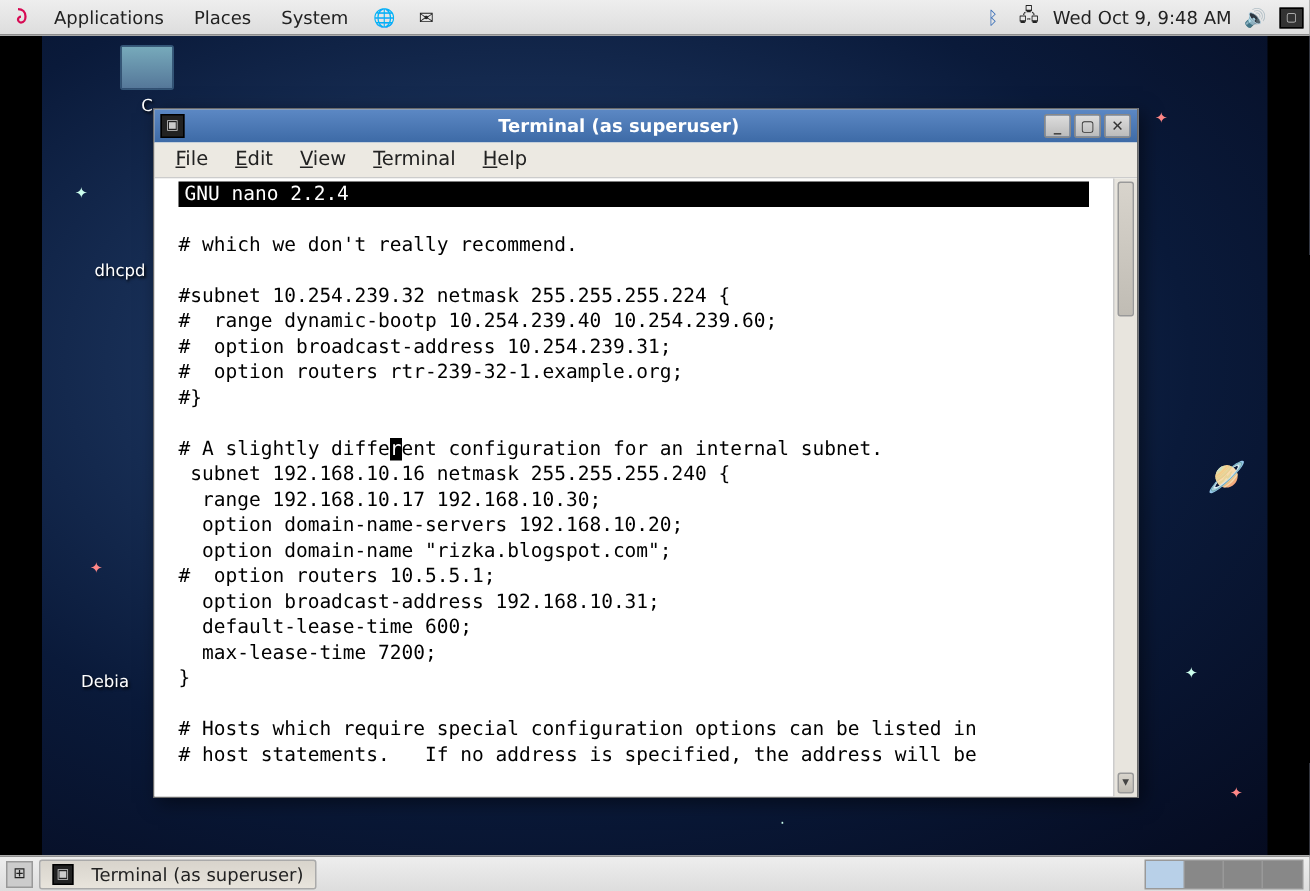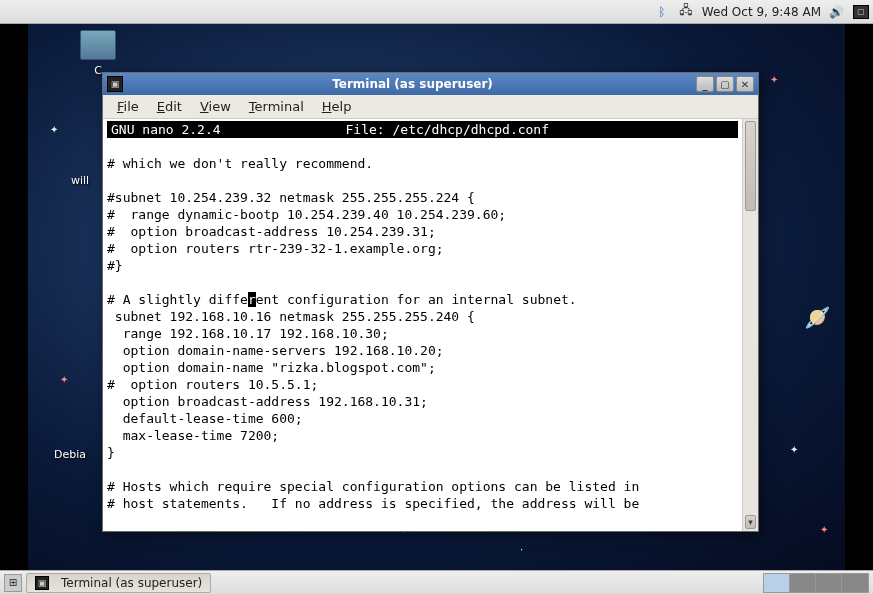--- a/index.html
+++ b/index.html
@@ -27,21 +27,21 @@
   .titlebar { height: 22px; background: linear-gradient(#5c88c4, #3d6aa6); display: flex; align-items: center; padding: 0 4px; color: #fff; font-weight: bold; font-size: 12px; }
   .titlebar-icon { width: 16px; height: 16px; background: #222; border: 1px solid #000; margin-right: 6px; display: flex; align-items:center; justify-content:center; color:#ccc; font-size:9px; }
   .titlebar-title { flex: 1; text-align: center; }
   .titlebar-buttons { display: flex; gap: 2px; }
   .titlebar-btn { width: 18px; height: 16px; background: linear-gradient(#ddd,#bbb); border: 1px solid #888; border-radius:2px; display:flex; align-items:center; justify-content:center; font-size:10px; color:#333; cursor:pointer; }
   .menubar { height: 24px; background: #ece9e2; border-bottom: 1px solid #ccc; display: flex; align-items: center; padding: 0 6px; gap: 2px; color: #222; font-size: 13px; }
   .menubar span { padding: 3px 8px; cursor: pointer; }
   .menubar span u { text-decoration: underline; }
   
   .terminal-body { flex: 1; display: flex; background: #fff; }
-  .terminal-content { flex: 1; padding: 2px 4px; font-family: "DejaVu Sans Mono", monospace; font-size: 13px; line-height: 17px; color: #000; white-space: pre; overflow: hidden; }
+  .terminal-content { flex: 1; padding: 2px 16px; font-family: "DejaVu Sans Mono", monospace; font-size: 13px; line-height: 17px; color: #000; white-space: pre; overflow: hidden; }
   .nano-header { background: #000; color: #fff; padding: 0 4px; display: flex; }
   .nano-header .left { }
   .nano-header .center { flex:1; text-align:center; }
   .nano-cursor { background: #000; color: #fff; }
   .scrollbar { width: 16px; background: #e8e5de; border-left: 1px solid #ccc; position: relative; }
   .scroll-thumb { position: absolute; left:2px; right:2px; top:2px; height:90px; background: linear-gradient(#d8d4cc,#c0bcb4); border:1px solid #999; border-radius:2px; }
   .scroll-btn { position:absolute; left:2px; right:2px; height:14px; background:linear-gradient(#d8d4cc,#c0bcb4); border:1px solid #999; border-radius:2px; display:flex; align-items:center; justify-content:center; font-size:9px; color:#444; }
   .scroll-btn.down { bottom:2px; }
   
   
@@ -50,20 +50,32 @@
   .workspace-switcher { margin-left: auto; display: flex; border: 1px solid #999; }
   .workspace { width: 26px; height: 18px; border-right: 1px solid #999; background: #888; }
   .workspace:last-child { border-right: none; }
   .workspace.active { background: #b8d0e8; border: 1px solid #4a7ab0 inset; }
   .show-desktop { width:18px; height:18px; background:#ccc; border:1px solid #999; display:flex; align-items:center; justify-content:center; font-size:10px;}
 </style>
 </head>
 <body>
 
 <div class="top-panel">
+  <div class="panel-left">
+    <span class="panel-icon debian-swirl">
+      <svg viewBox="0 0 16 16">
+          <path d="M8 2c3 0 5 2 5 5 0 2-1 4-3 4-1 0-2-1-2-2 0-1 1-2 2-2" fill="none" stroke="#d70a53" stroke-width="1.5"></path>
+        </svg>
+    </span>
+    <span class="panel-menu">Applications</span>
+    <span class="panel-menu">Places</span>
+    <span class="panel-menu">System</span>
+    <span class="panel-icon">🌐</span>
+    <span class="panel-icon">✉</span>
+  </div>
   <div class="panel-right">
     <span class="panel-icon" style="color:#3a6fb7">ᛒ</span>
     <span class="panel-icon">🖧</span>
     <span>Wed Oct  9,  9:48 AM</span>
     <span class="panel-icon">🔊</span>
     <span class="panel-icon" style="background:#333;color:#ccc;border:1px solid #000;width:16px;height:14px;font-size:8px;">▢</span>
   </div>
 </div>
 
 <div class="desktop">
@@ -76,21 +88,21 @@
   <span class="star" style="left:520px; top:520px;">·</span>
   <span class="star" style="left:790px; top:420px;">✦</span>
   <span class="star" style="left:820px; top:500px; color:#f88;">✦</span>
   <span class="planet">🪐</span>
 
   <div class="desk-icon" style="left:68px; top:6px;">
     <div class="folder"></div>
     <span>C</span>
   </div>
   <div class="desk-icon" style="left:50px; top:150px;">
-    <span>will</span>
+    <span>dhcpd</span>
   </div>
   <div class="desk-icon" style="left:40px; top:424px;">
     <span>Debia</span>
   </div>
 
   <div class="terminal-window">
     <div class="titlebar">
       <div class="titlebar-icon">▣</div>
       <div class="titlebar-title">Terminal (as superuser)</div>
       <div class="titlebar-buttons">
@@ -100,21 +112,21 @@
       </div>
     </div>
     <div class="menubar">
       <span><u>F</u>ile</span>
       <span><u>E</u>dit</span>
       <span><u>V</u>iew</span>
       <span><u>T</u>erminal</span>
       <span><u>H</u>elp</span>
     </div>
     <div class="terminal-body">
-      <div class="terminal-content"><div class="nano-header"><span class="left">GNU nano 2.2.4</span><span class="center">File: /etc/dhcp/dhcpd.conf</span><span style="width:60px"></span></div><span>
+      <div class="terminal-content"><div class="nano-header"><span class="left">GNU nano 2.2.4</span><span style="width:60px"></span></div><span>
 # which we don't really recommend.
 
 #subnet 10.254.239.32 netmask 255.255.255.224 {
 #  range dynamic-bootp 10.254.239.40 10.254.239.60;
 #  option broadcast-address 10.254.239.31;
 #  option routers rtr-239-32-1.example.org;
 #}
 
 # A slightly diffe</span><span class="nano-cursor">r</span><span>ent configuration for an internal subnet.
  subnet 192.168.10.16 netmask 255.255.255.240 {

